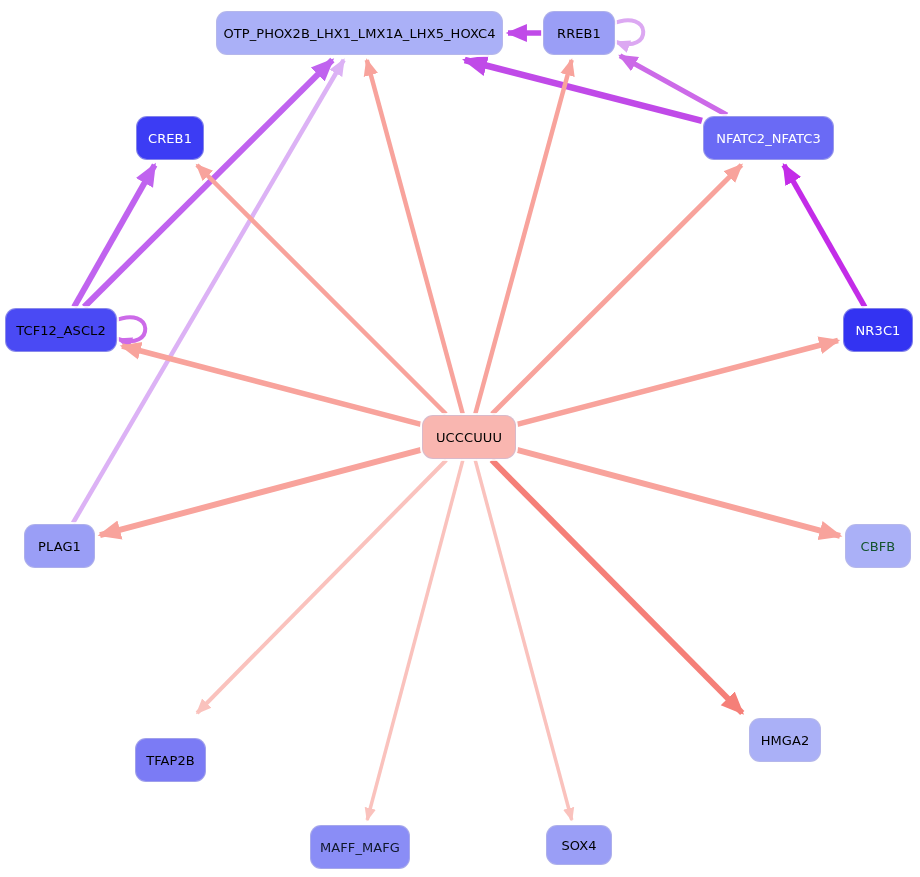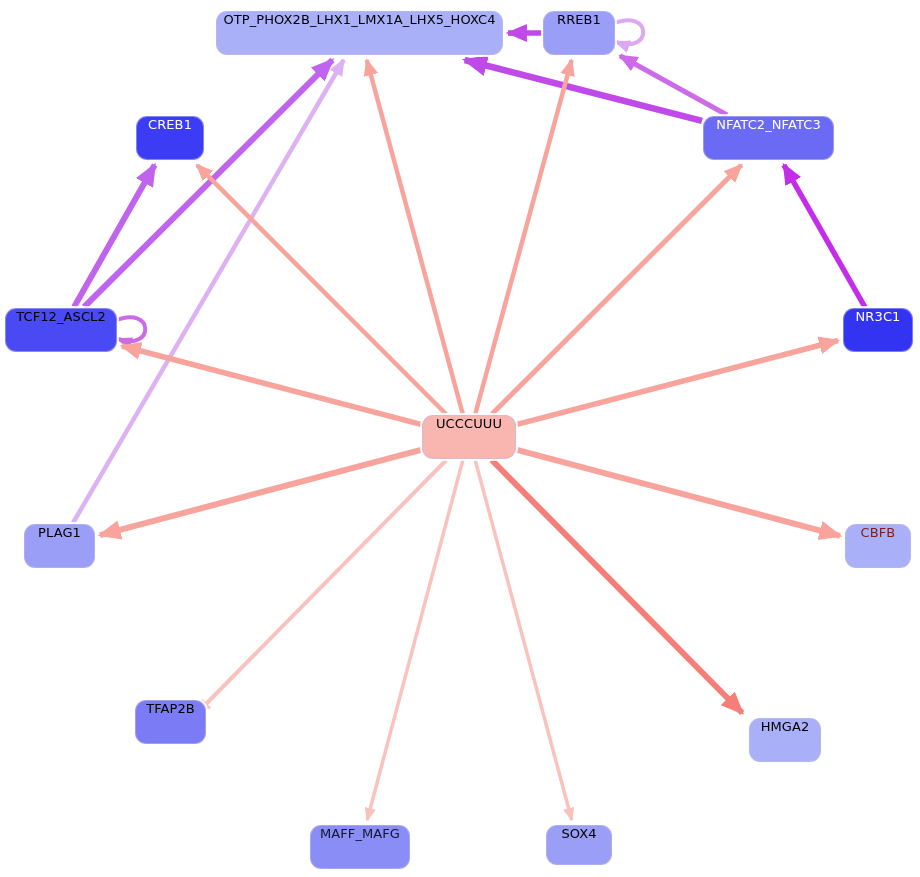--- a/index.html
+++ b/index.html
@@ -11,21 +11,21 @@
     position:relative;
     width:920px;height:877px;
     background:#ffffff;
   }
   #edges{
     position:absolute;left:0;top:0;width:920px;height:877px;
   }
   .node{
     position:absolute;
     box-sizing:border-box;
-    display:flex;align-items:flex-start;justify-content:center;
+    display:flex;align-items:center;justify-content:center;
     border-radius:11px;
     border:1px solid rgba(190,190,225,0.55);
     box-shadow:0 0 0 2px rgba(255,255,255,0.85);
     font-size:12.5px;
     letter-spacing:0.1px;
     white-space:nowrap;
     user-select:none;
   }
 </style>
 </head>
@@ -137,24 +137,24 @@
     </div>
     <div class="node" style="left: 843px; top: 308px; width: 70px; height: 44px; background: rgb(51, 51, 242); color: rgb(255, 255, 255); font-size: 13px;">
       <span>NR3C1</span>
     </div>
     <div class="node" style="left: 422px; top: 415px; width: 94px; height: 44px; background: rgb(249, 182, 176); color: rgb(0, 0, 0); font-size: 13px;">
       <span>UCCCUUU</span>
     </div>
     <div class="node" style="left: 24px; top: 524px; width: 71px; height: 44px; background: rgb(154, 158, 246); color: rgb(0, 0, 0); font-size: 13px;">
       <span>PLAG1</span>
     </div>
-    <div class="node" style="left: 845px; top: 524px; width: 66px; height: 44px; background: rgb(170, 176, 247); color: #7f1d1d; font-size: 13px;">
+    <div class="node" style="left: 845px; top: 524px; width: 66px; height: 44px; background: rgb(170, 176, 247); color: #14532d; font-size: 13px;">
       <span>CBFB</span>
     </div>
-    <div class="node" style="left: 135px; top: 700px; width: 71px; height: 44px; background: rgb(123, 123, 245); color: rgb(0, 0, 0); font-size: 13px;">
+    <div class="node" style="left: 135px; top: 738px; width: 71px; height: 44px; background: rgb(123, 123, 245); color: rgb(0, 0, 0); font-size: 13px;">
       <span>TFAP2B</span>
     </div>
     <div class="node" style="left: 733px; top: 718px; width: 72px; height: 44px; background: rgb(170, 176, 247); color: rgb(0, 0, 0); font-size: 13px; margin-left: 16px;">
       <span>HMGA2</span>
     </div>
     <div class="node" style="left: 310px; top: 825px; width: 100px; height: 44px; background: rgb(138, 141, 246); color: #0f172a; font-size: 13px;">
       <span>MAFF_MAFG</span>
     </div>
     <div class="node" style="left: 546px; top: 825px; width: 66px; height: 40px; background: rgb(154, 158, 246); color: rgb(0, 0, 0); font-size: 13px;">
       <span>SOX4</span>

